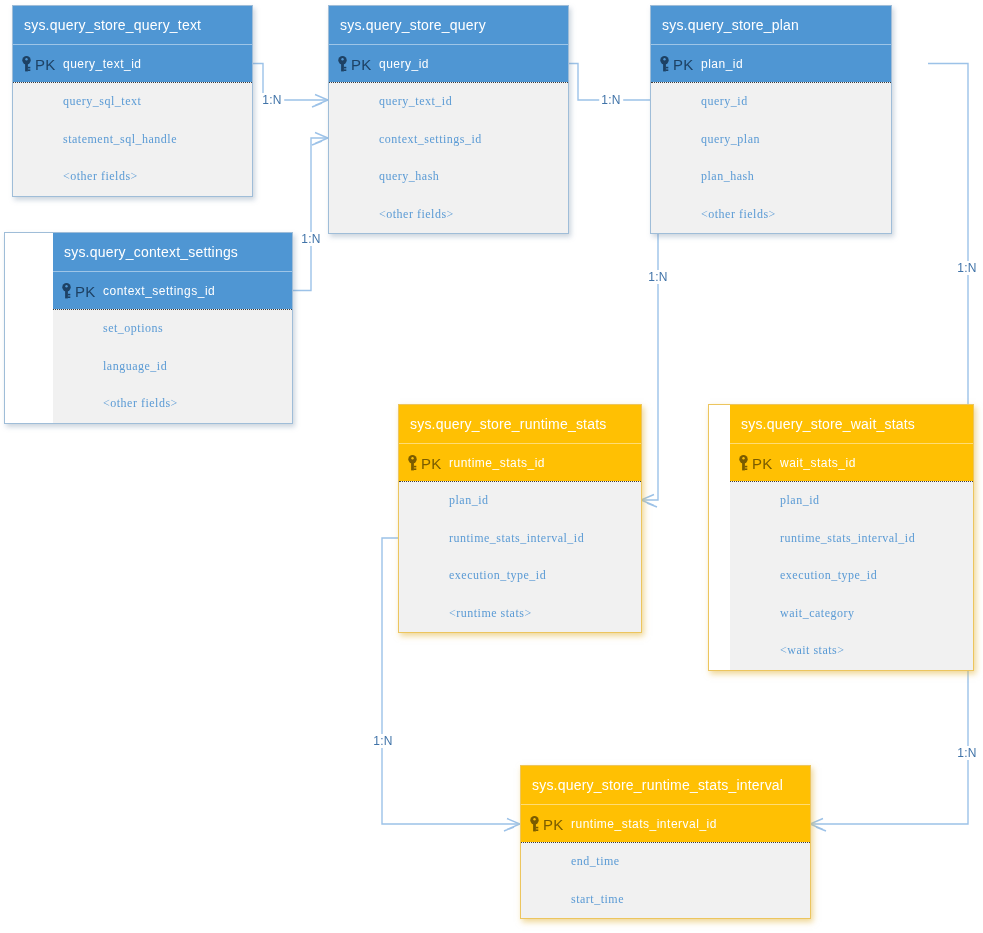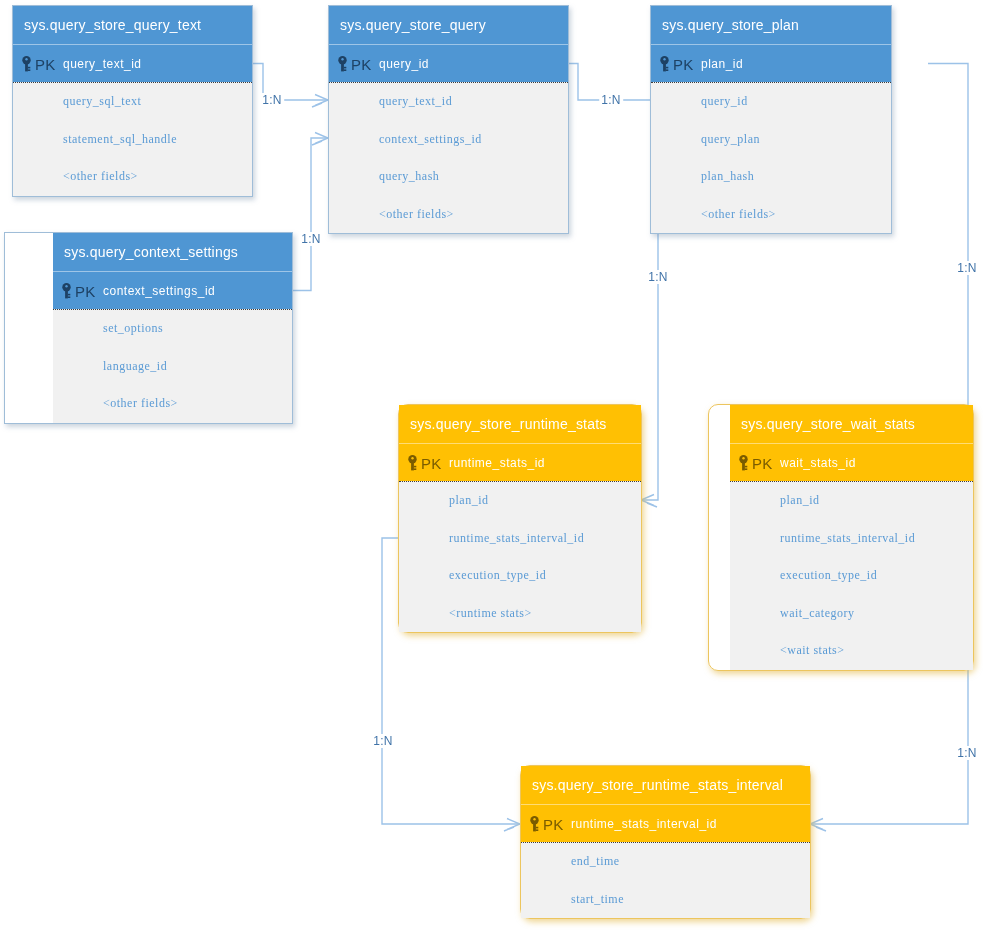--- a/index.html
+++ b/index.html
@@ -13,21 +13,20 @@
   .etable{position:absolute;z-index:2;font-size:12px;border:1px solid;}
   .theme-blue{
     --head:#4f96d3;--accent:#1d4164;
     border-color:#9fbdd8;
     box-shadow:2px 3px 5px rgba(110,135,160,.35);
   }
   .theme-orange{
     --head:#ffc003;--accent:#7a5c00;
     border-color:#ecc55e;
     box-shadow:2px 3px 6px rgba(225,180,60,.55);
-    border-radius:10px;
   }
   .t-header{
     height:38px;background:var(--head);color:#ffffff;
     display:flex;align-items:center;padding-left:11px;
     font-size:14px;letter-spacing:.2px;white-space:nowrap;overflow:hidden;
   }
   .t-pk{
     height:37px;background:var(--head);position:relative;color:#ffffff;
     border-top:1px solid rgba(255,255,255,.45);
   }

